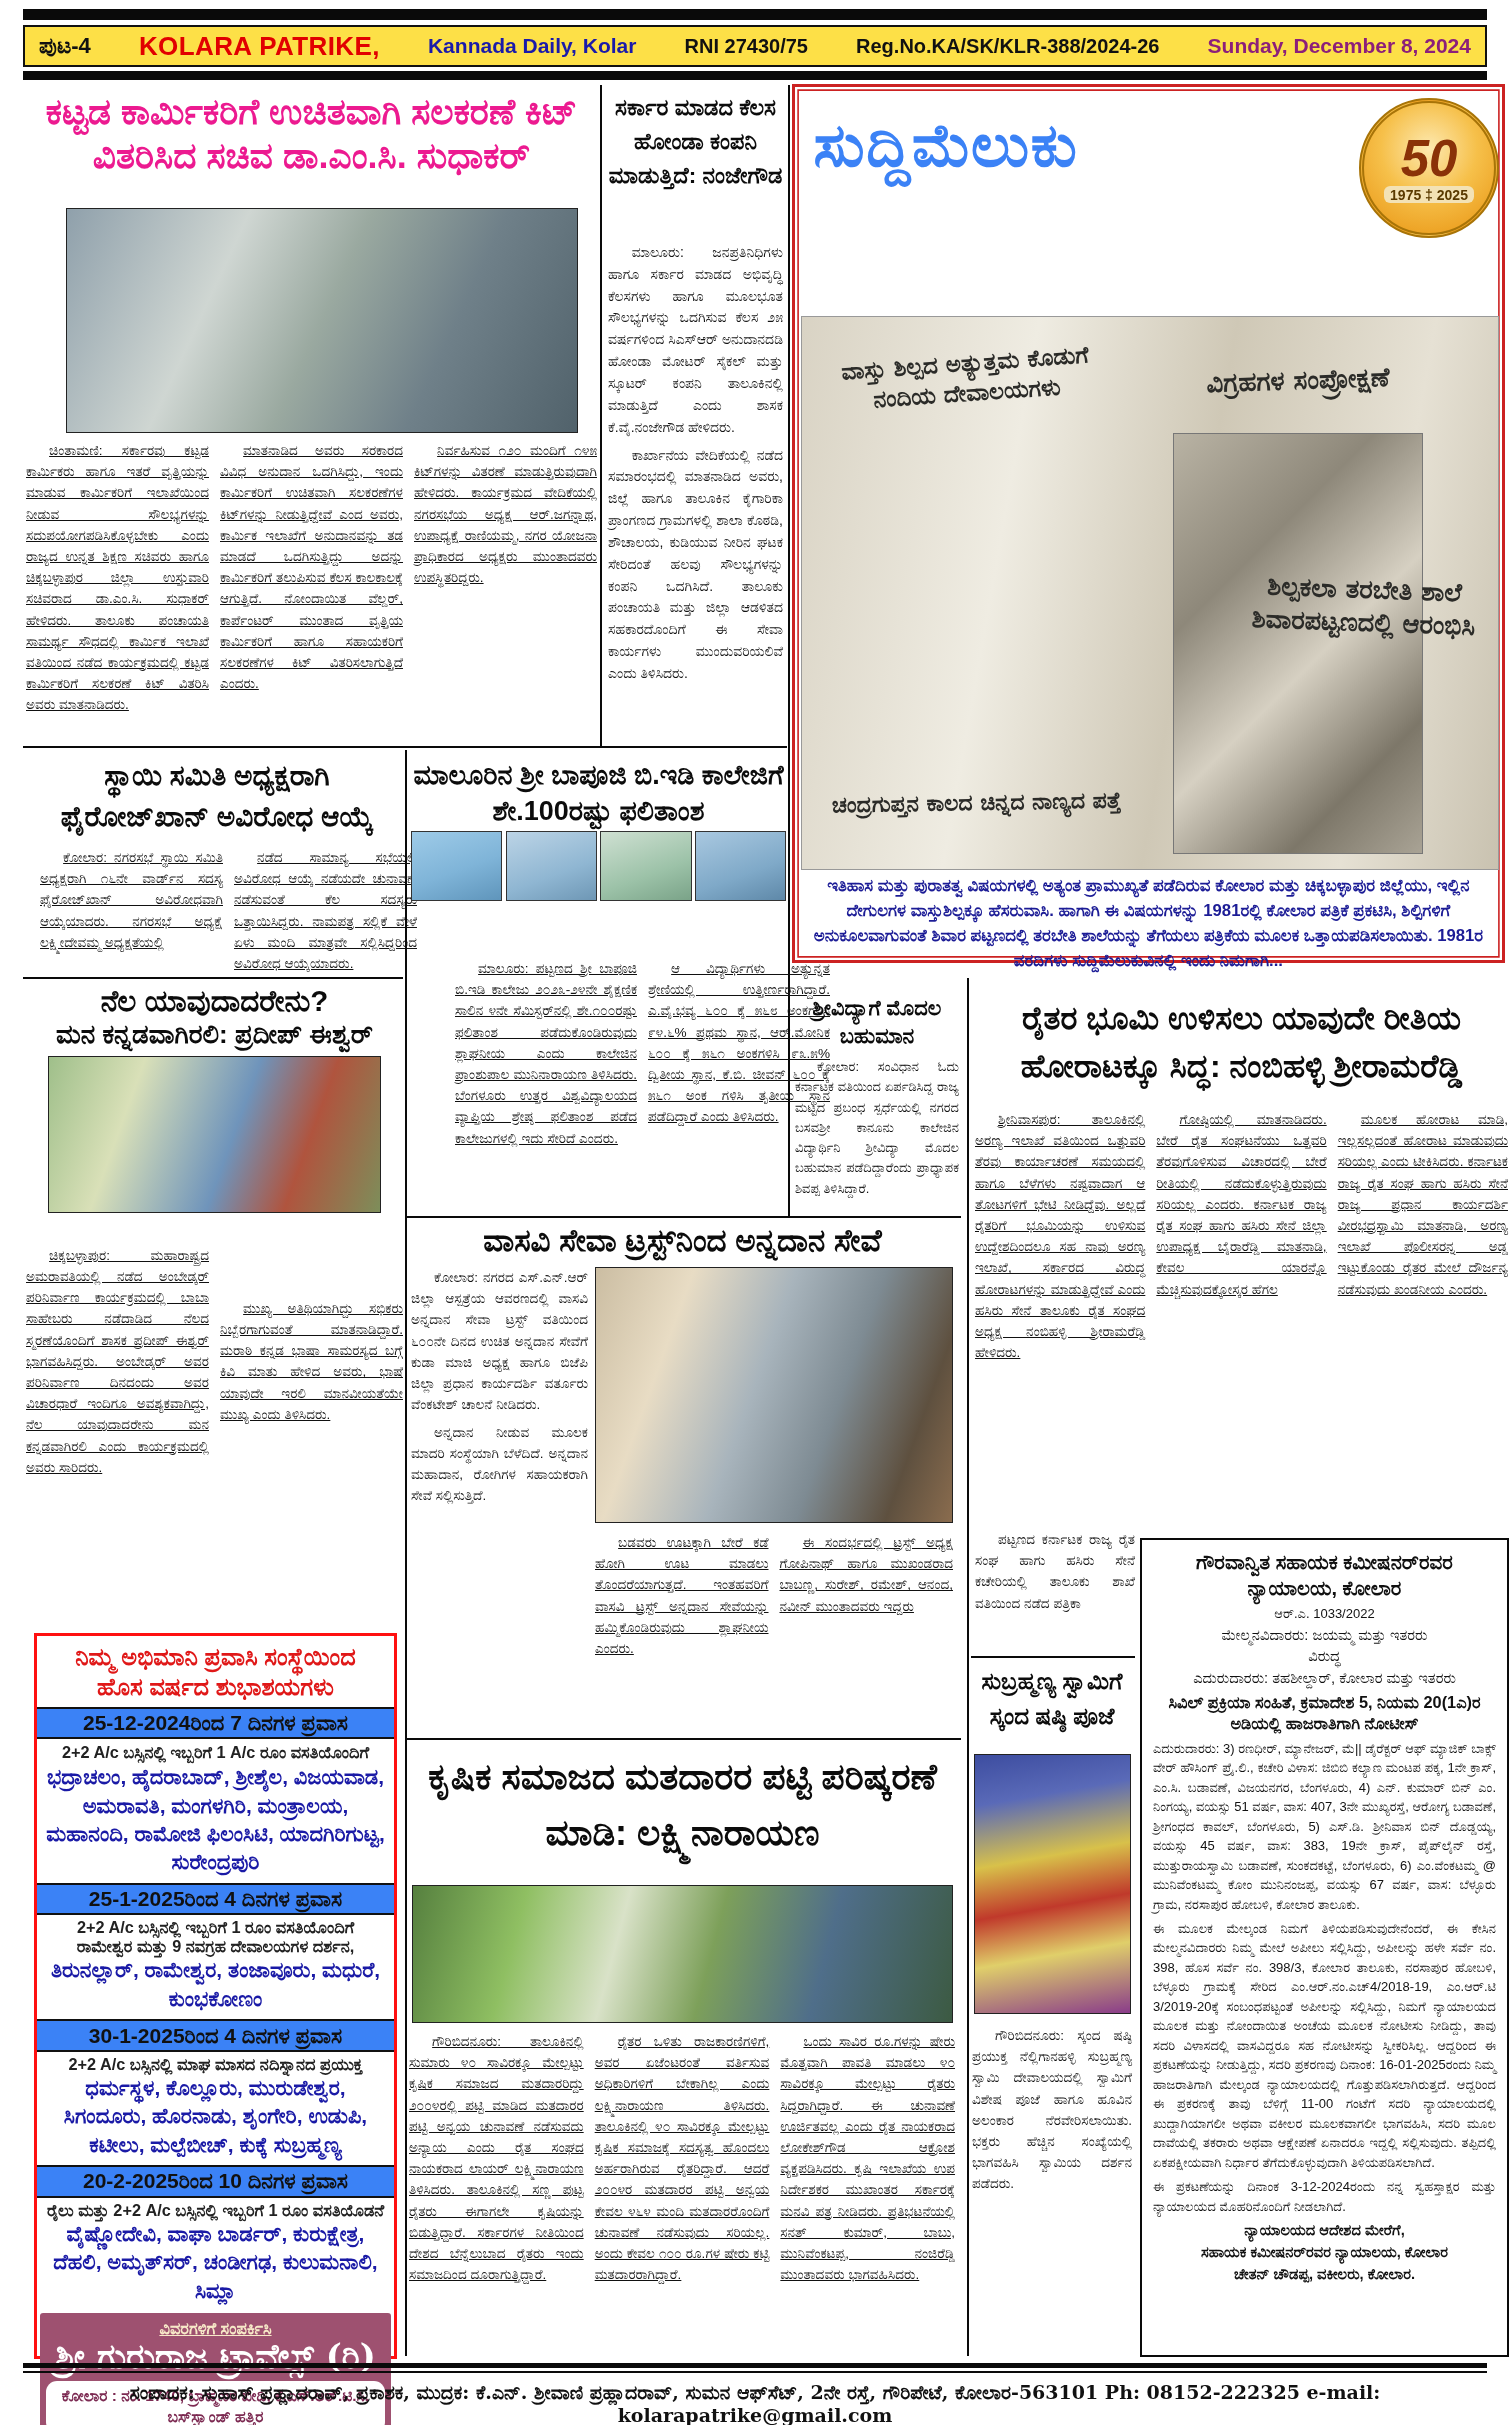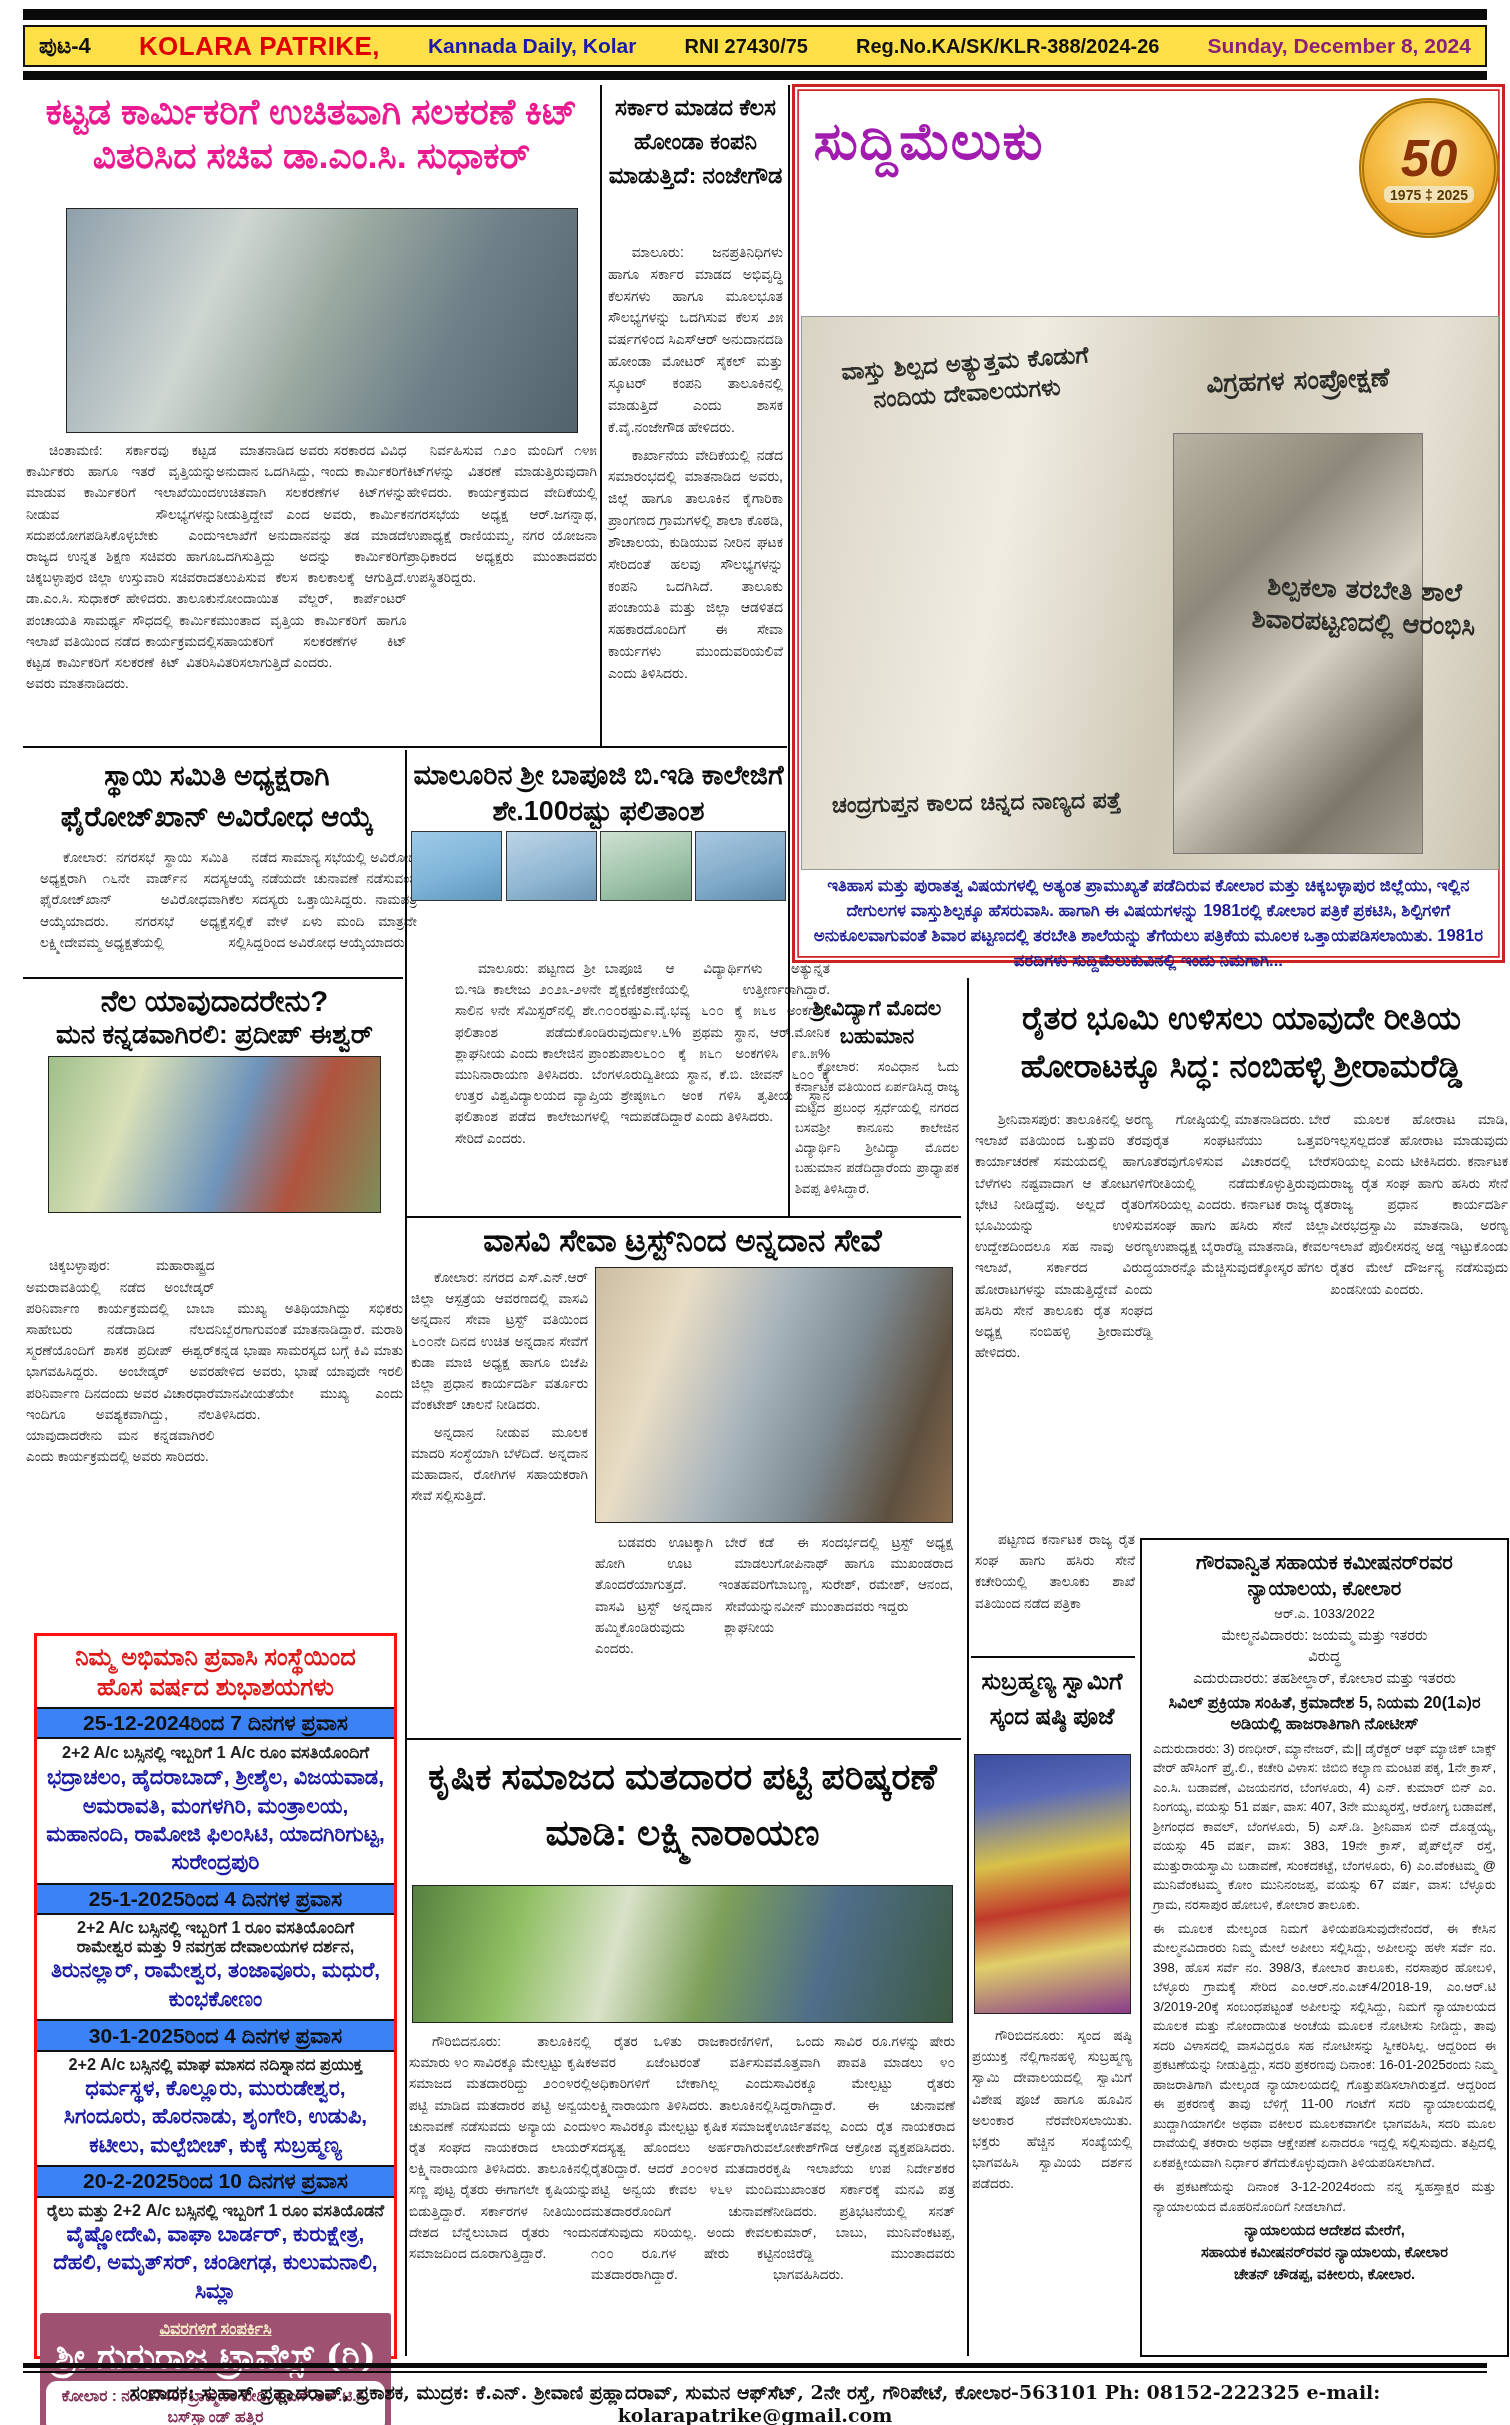--- a/index.html
+++ b/index.html
@@ -15,27 +15,27 @@
   .m-page{font-size:22px;color:#111;}
   .m-title{font-size:26px;color:#e10000;letter-spacing:0.4px;}
   .m-sub{font-size:21px;color:#1a1aaa;}
   .m-rni,.m-reg{font-size:20px;color:#111;}
   .m-date{font-size:21px;color:#8c1f7a;}
   .headline{font-weight:bold;text-align:center;line-height:1.22;}
   .hl-pink{color:#ec1a90;font-size:36px;}
   .hl-black{color:#0c0c0c;}
   .body-txt{font-size:13.6px;line-height:1.56;text-align:justify;color:#141414;}
   .body-txt p{margin:0 0 6.2px 0;text-indent:1.7em;}
-  .cols{display:flex;}
+  .cols{display:flex;gap:11px;text-decoration:underline;}
   .cols .col{flex:1;}
   .photo{border:1.6px solid #222;box-sizing:border-box;}
   .caption-blue{color:#1c1c96;font-weight:bold;text-align:center;font-size:16.7px;line-height:1.5;}
   .suddibox{border:3.1px solid #cc2222;box-shadow:inset 0 0 0 2.3px #fff, inset 0 0 0 3.9px #cc2222;
             background:#fff;box-sizing:border-box;}
-  .callig{font-weight:bold;font-size:52px;letter-spacing:1.6px;color:#a21caf;
+  .callig{font-weight:bold;font-size:60px;letter-spacing:1.6px;color:#3b82f6;
           font-family:"DejaVu Serif","Liberation Serif",serif;}
   .logo-circle{border-radius:50%;background:radial-gradient(circle at 50% 35%,#fde9b0 0%,#f6c04a 45%,#e8920f 100%);
                border:5.4px double #a87408;display:flex;flex-direction:column;align-items:center;justify-content:center;}
   .logo-50{font-size:51px;font-weight:bold;color:#8a3208;font-style:italic;line-height:1;}
   .logo-years{font-size:14px;font-weight:bold;color:#5a3a00;background:#f3e2b5;padding:0.8px 6.2px;border-radius:6.2px;margin-top:2px;}
   .collage{background:linear-gradient(100deg,#d9d3c4 0%,#efece2 30%,#cfc8b6 55%,#e6e1d4 80%,#c9c2b0 100%);
            border:0.8px solid #999;overflow:hidden;}
   .clip-title{font-family:"DejaVu Serif","Liberation Serif",serif;font-weight:bold;color:#2b2b28;
               line-height:1.3;text-align:center;}
   .etch{background:linear-gradient(135deg,#b9b3a4 0%,#8e887a 30%,#d6d0c2 55%,#7d7769 80%,#a9a395 100%);

